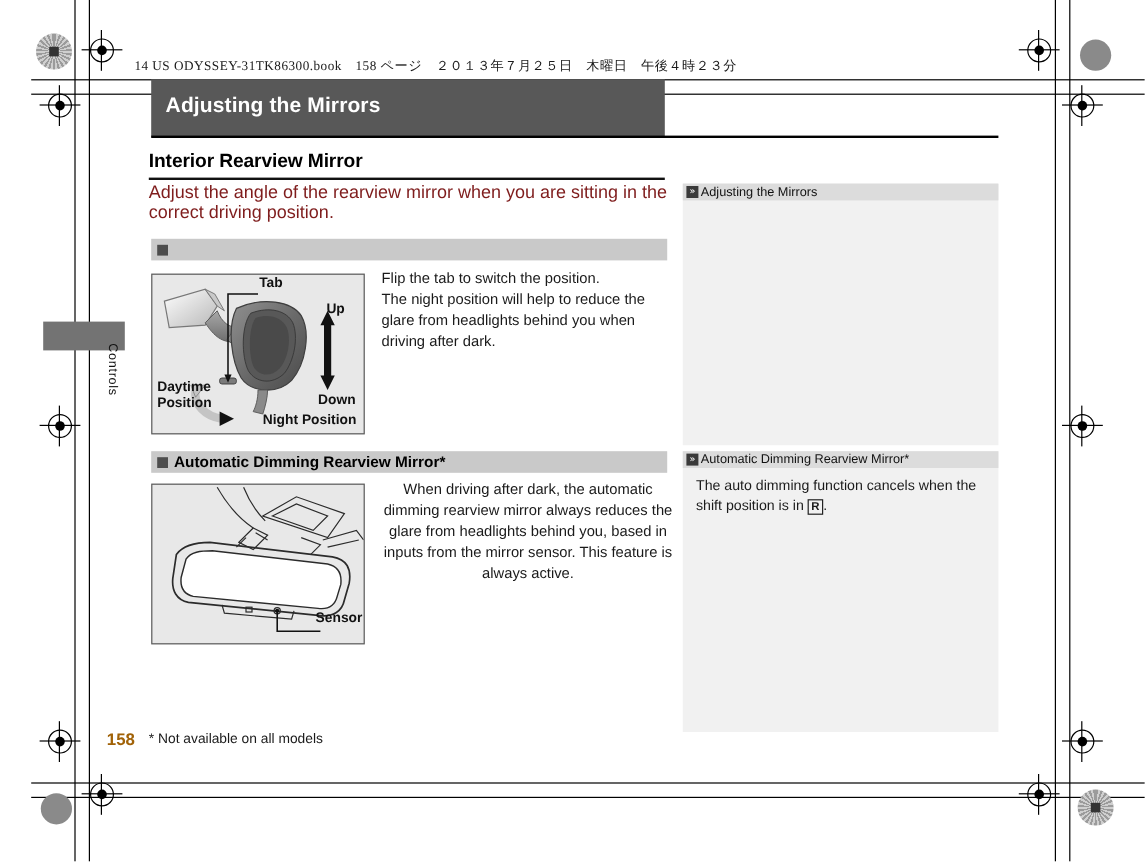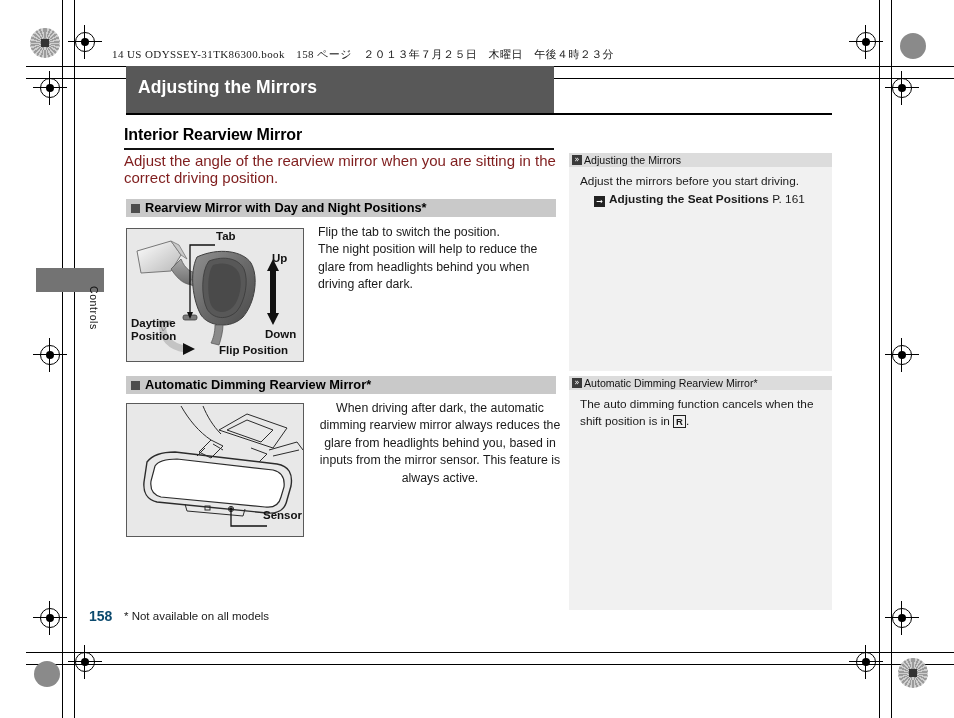--- a/index.html
+++ b/index.html
@@ -237,21 +237,21 @@
     text-orientation: mixed;
     white-space: nowrap;
   }
 
   
   .pagenum {
     position: absolute;
     left: 89px; top: 608px;
     font-size: 14px;
     font-weight: bold;
-    color: #0c4a6e;
+    color: #a16207;
   }
   .footnote {
     position: absolute;
     left: 124px; top: 610px;
     font-size: 11.5px;
     color: #1a1a1a;
   }
 
   
   .figlbl {
@@ -334,21 +334,20 @@
 
 <div class="tabblock"></div>
 <div class="tablabel">Controls</div>
 
 <div class="h1">Interior Rearview Mirror</div>
 <div class="h1rule"></div>
 <div class="intro">Adjust the angle of the rearview mirror when you are sitting in the correct driving position.</div>
 
 <div class="secbar" style="top:199px;">
   <div class="sq"></div>
-  <div class="lbl">Rearview Mirror with Day and Night Positions*</div>
 </div>
 
 <div class="fig" style="left:126px;top:228px;width:178px;height:134px;">
   <svg width="176" height="132" viewBox="0 0 176 132">
     <defs>
       <linearGradient id="gmir" x1="0" y1="0" x2="1" y2="1">
         <stop offset="0" stop-color="#ffffff"></stop>
         <stop offset="1" stop-color="#b8b8b8"></stop>
       </linearGradient>
       <linearGradient id="gbody" x1="0" y1="0" x2="1" y2="1">
@@ -384,21 +383,21 @@
     <path d="M36,96 C34,108 44,118 58,120" fill="none" stroke="#c4c4c4" stroke-width="7" stroke-linecap="round"></path>
     <polygon points="32,92 44,92 36,102" fill="#c4c4c4" stroke="#777" stroke-width="0.6"></polygon>
     <polygon points="56,114 68,120 56,126" fill="#111"></polygon>
   </svg>
 </div>
 <div class="figlbl" style="left:216px;top:230px;">Tab</div>
 <div class="figlbl" style="left:272px;top:252px;">Up</div>
 <div class="figlbl" style="left:131px;top:298px;margin-top:19px;">Daytime
 Position</div>
 <div class="figlbl" style="left:265px;top:328px;">Down</div>
-<div class="figlbl" style="left:219px;top:344px;">Flip Position</div>
+<div class="figlbl" style="left:219px;top:344px;">Night Position</div>
 
 <div class="bodytext" style="left:318px;top:224px;width:244px;white-space:pre-line;">Flip the tab to switch the position.
 The night position will help to reduce the glare from headlights behind you when driving after dark.</div>
 
 <div class="secbar" style="top:376px;">
   <div class="sq"></div>
   <div class="lbl">Automatic Dimming Rearview Mirror*</div>
 </div>
 
 <div class="fig" style="left:126px;top:403px;width:178px;height:134px;">
@@ -434,26 +433,20 @@
 <div class="figlbl" style="left:263px;top:509px;">Sensor</div>
 
 <div class="bodytext" style="left:318px;top:400px;width:244px;text-align:center;">When driving after dark, the automatic dimming rearview mirror always reduces the glare from headlights behind you, based in inputs from the mirror sensor. This feature is always active.</div>
 
 <div class="sidepanel" style="left:569px;top:153px;width:263px;height:218px;">
   <div class="sidehead">
     <div class="mark">»</div>
     <div class="txt">Adjusting the Mirrors</div>
   </div>
   <div class="sidebody">
-    <p>
-      <span>Adjust the mirrors before you start driving.</span>
-      <span class="xref">
-        <span class="xreficon">➞</span><b>Adjusting the Seat Positions</b> <span>P. 161</span>
-      </span>
-    </p>
   </div>
 </div>
 
 <div class="sidepanel" style="left:569px;top:376px;width:263px;height:234px;">
   <div class="sidehead">
     <div class="mark">»</div>
     <div class="txt">Automatic Dimming Rearview Mirror*</div>
   </div>
   <div class="sidebody">
     <p><span>The auto dimming function cancels when the shift position is in </span><span class="rbadge">R</span><span>.</span></p>

